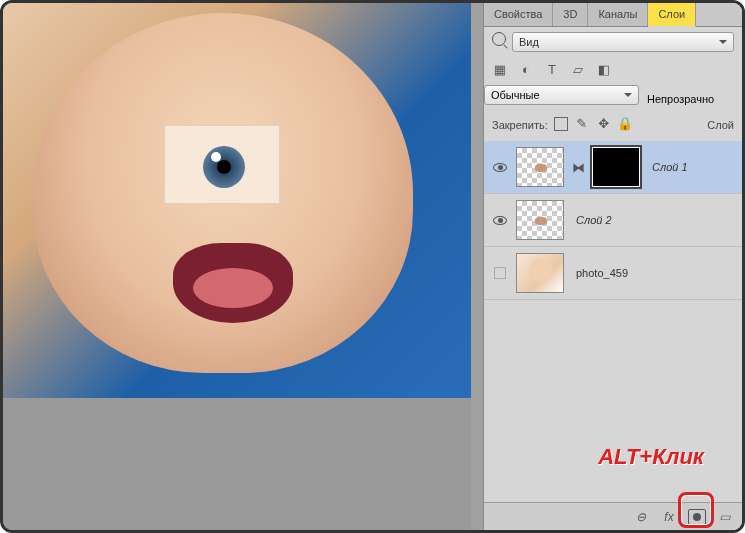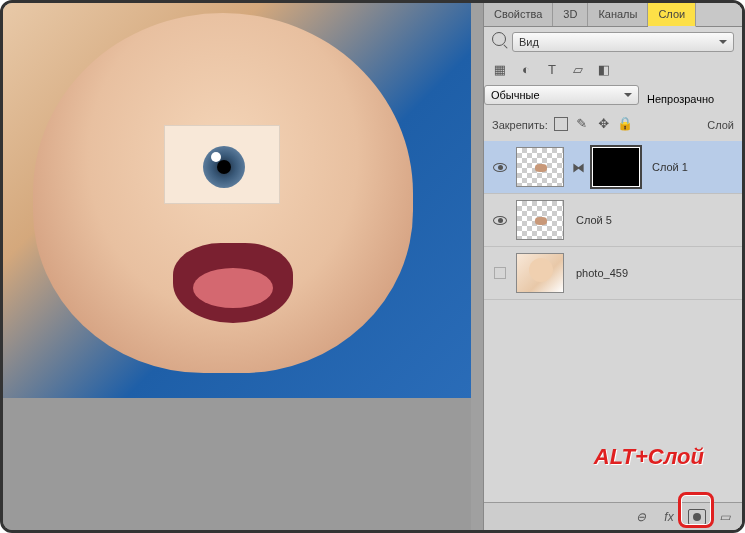--- a/index.html
+++ b/index.html
@@ -34,21 +34,21 @@
 .layer{display:flex;align-items:center;padding:6px 8px;border-bottom:1px solid #c0c0c0;gap:8px}
 .layer.selected{background:#b8cce8}
 .vis{width:16px;height:14px;display:flex;align-items:center;justify-content:center}
 .eye{width:14px;height:9px;border:1px solid #555;border-radius:60%;position:relative}
 .eye::after{content:'';position:absolute;left:4px;top:1px;width:5px;height:5px;background:#555;border-radius:50%}
 .thumb{width:48px;height:40px;border:1px solid #888;background:#fff;position:relative;overflow:hidden}
 .checker{background-image:linear-gradient(45deg,#ccc 25%,transparent 25%,transparent 75%,#ccc 75%),linear-gradient(45deg,#ccc 25%,#fff 25%,#fff 75%,#ccc 75%);background-size:10px 10px;background-position:0 0,5px 5px}
 .thumb-eye{position:absolute;left:18px;top:16px;width:12px;height:8px;background:#c89878;border-radius:40%}
 .link-icon{width:12px;text-align:center;color:#555;font-size:13px}
 .mask-thumb{width:48px;height:40px;border:1px solid #fff;background:#000;outline:2px solid #444}
-.layer-name{color:#333;padding-left:4px}
+.layer-name{color:#333;font-style:italic;padding-left:4px}
 .thumb-baby{background:linear-gradient(135deg,#f8e8d8 0%,#e8c8a8 60%,#fff 100%)}
 .thumb-baby2{background:linear-gradient(135deg,#e8c8a8 0%,#2a5a98 50%,#3a6aa8 100%)}
 .baby-head{position:absolute;left:12px;top:4px;width:24px;height:24px;background:#f0d0b0;border-radius:50%}
 .annotation{position:absolute;right:38px;bottom:60px;color:#e02020;font-weight:bold;font-size:22px;font-style:italic;text-shadow:1px 1px 0 #fff}
 .bottom-bar{position:absolute;bottom:0;left:0;right:0;height:28px;background:#cdcdcd;border-top:1px solid #999;display:flex;align-items:center;justify-content:flex-end;padding:0 8px;gap:10px}
 .bar-icon{width:18px;height:18px;display:flex;align-items:center;justify-content:center;color:#555;font-size:12px;font-style:italic}
 .highlight-box{position:absolute;right:28px;bottom:2px;width:36px;height:36px;border:3px solid #e02020;border-radius:8px;box-shadow:0 0 0 1px #fff inset}
 .mask-btn{width:18px;height:16px;border:1px solid #555;border-radius:2px;display:flex;align-items:center;justify-content:center}
 .mask-btn::after{content:'';width:8px;height:8px;background:#555;border-radius:50%}
 </style>
@@ -118,34 +118,34 @@
         <div class="mask-thumb"></div>
         <span class="layer-name">Слой 1</span>
       </div>
       <div class="layer">
         <div class="vis">
             <span class="eye"></span>
           </div>
         <div class="thumb checker">
             <div class="thumb-eye"></div>
           </div>
-        <span class="layer-name">Слой 5</span>
+        <span class="layer-name">Слой 2</span>
       </div>
       <div class="layer">
         <div class="vis">
             <span style="width:12px;height:12px;border:1px solid #aaa;display:inline-block"></span>
           </div>
         <div class="thumb thumb-baby">
             <div class="baby-head"></div>
           </div>
         <span class="layer-name" style="font-style:normal">photo_459</span>
       </div>
     </div>
 
-    <div class="annotation">ALT+Слой</div>
+    <div class="annotation">ALT+Клик</div>
 
     <div class="bottom-bar">
       <span class="bar-icon">⊖</span>
       <span class="bar-icon">fx</span>
       <span class="mask-btn"></span>
       <span class="bar-icon">▭</span>
     </div>
     <div class="highlight-box"></div>
   </div>
 </div>

